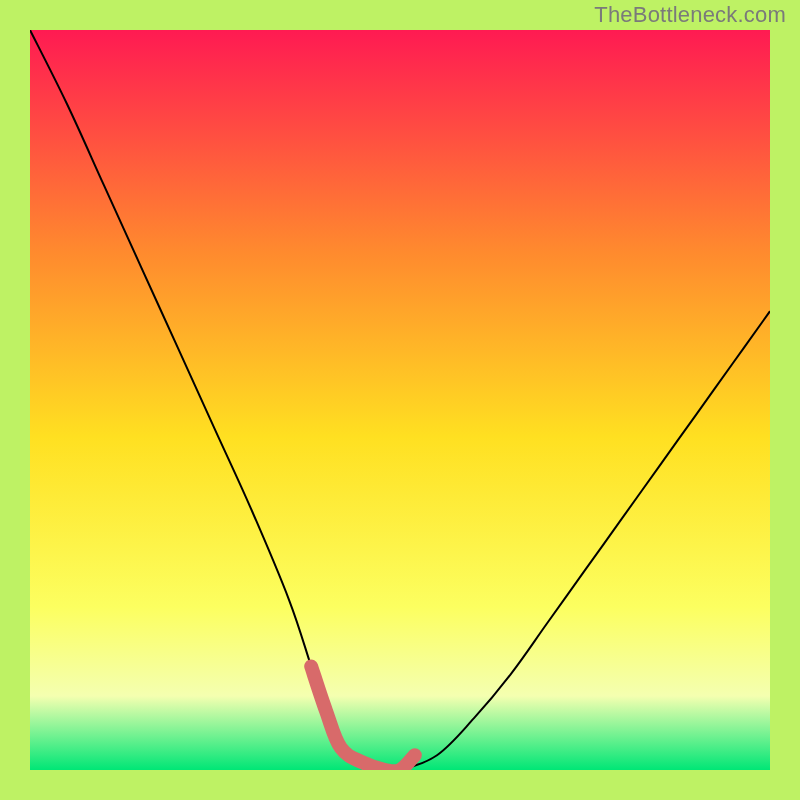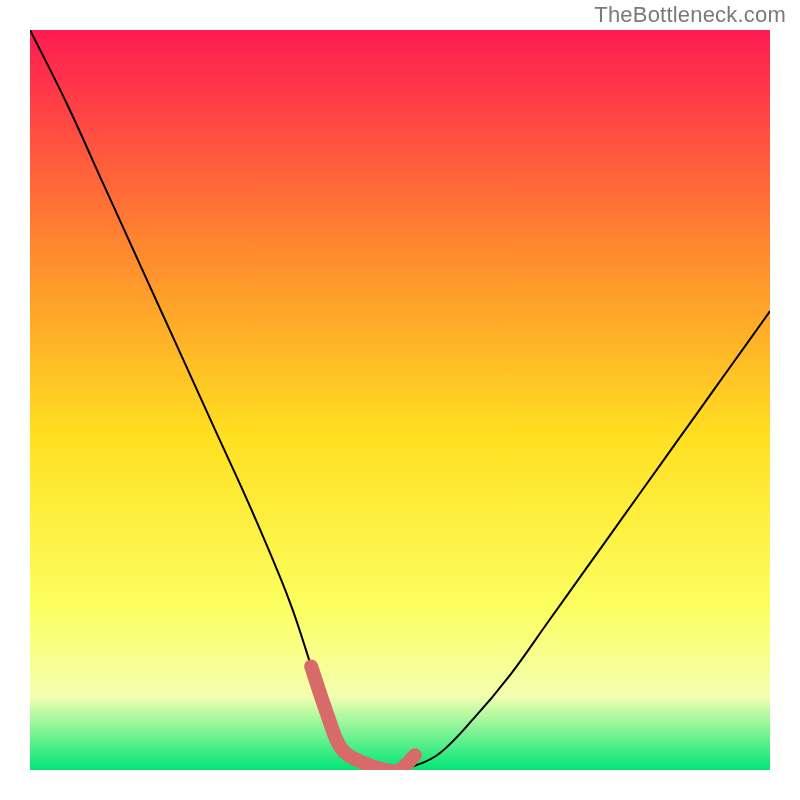--- a/index.html
+++ b/index.html
@@ -10,21 +10,21 @@
     background: #000;
     overflow: hidden;
     font-family: Arial, Helvetica, sans-serif;
   }
   .frame {
     position: absolute;
     left: 0;
     top: 0;
     width: 800px;
     height: 800px;
-    background: #ffffff;
+    background: #bef264;
     text-align: right;
   }
   .watermark {
     position: absolute;
     top: 2px;
     right: 14px;
     color: #7a7a7a;
     font-size: 22px;
     letter-spacing: 0.2px;
     font-weight: 400;

